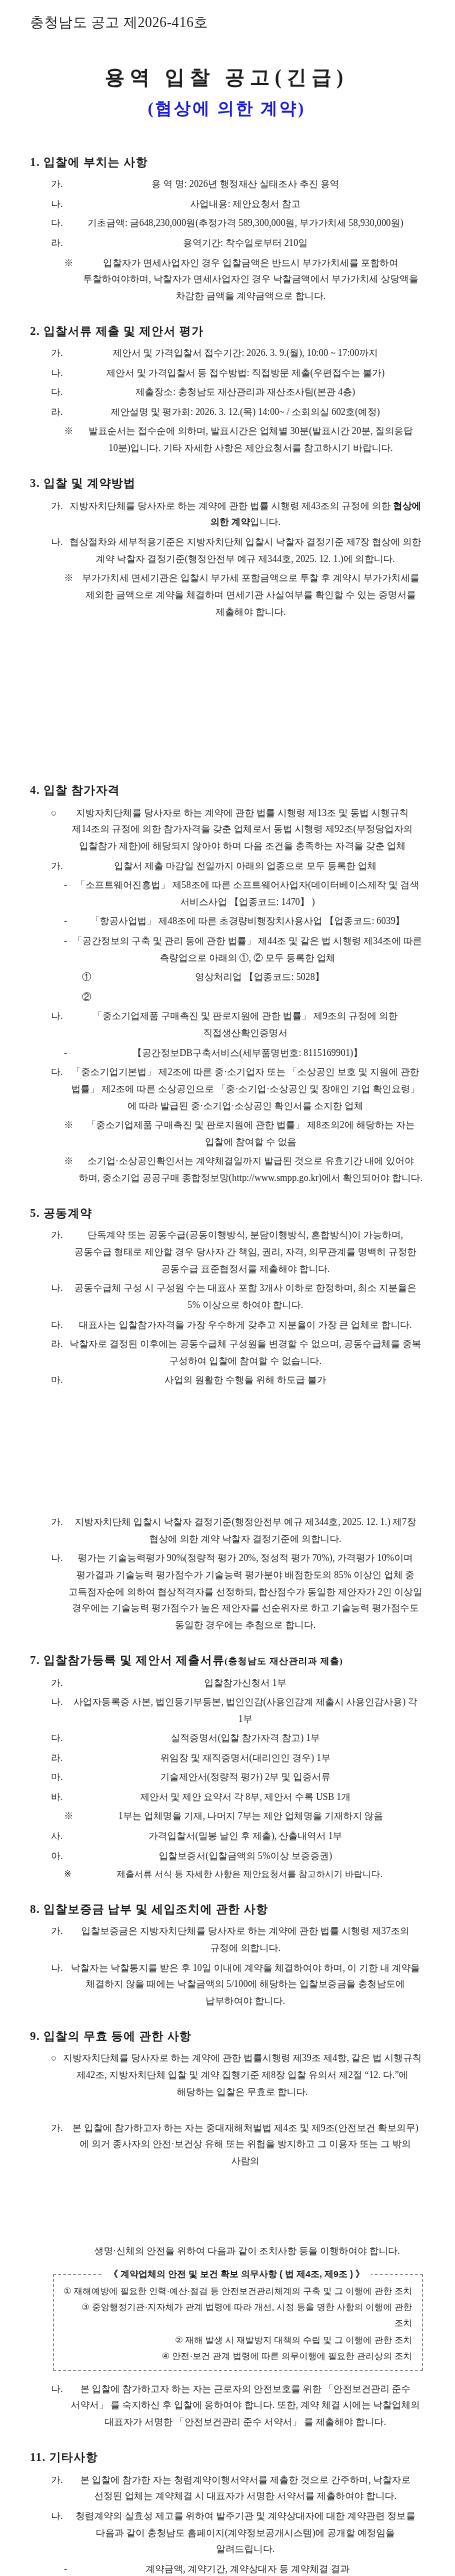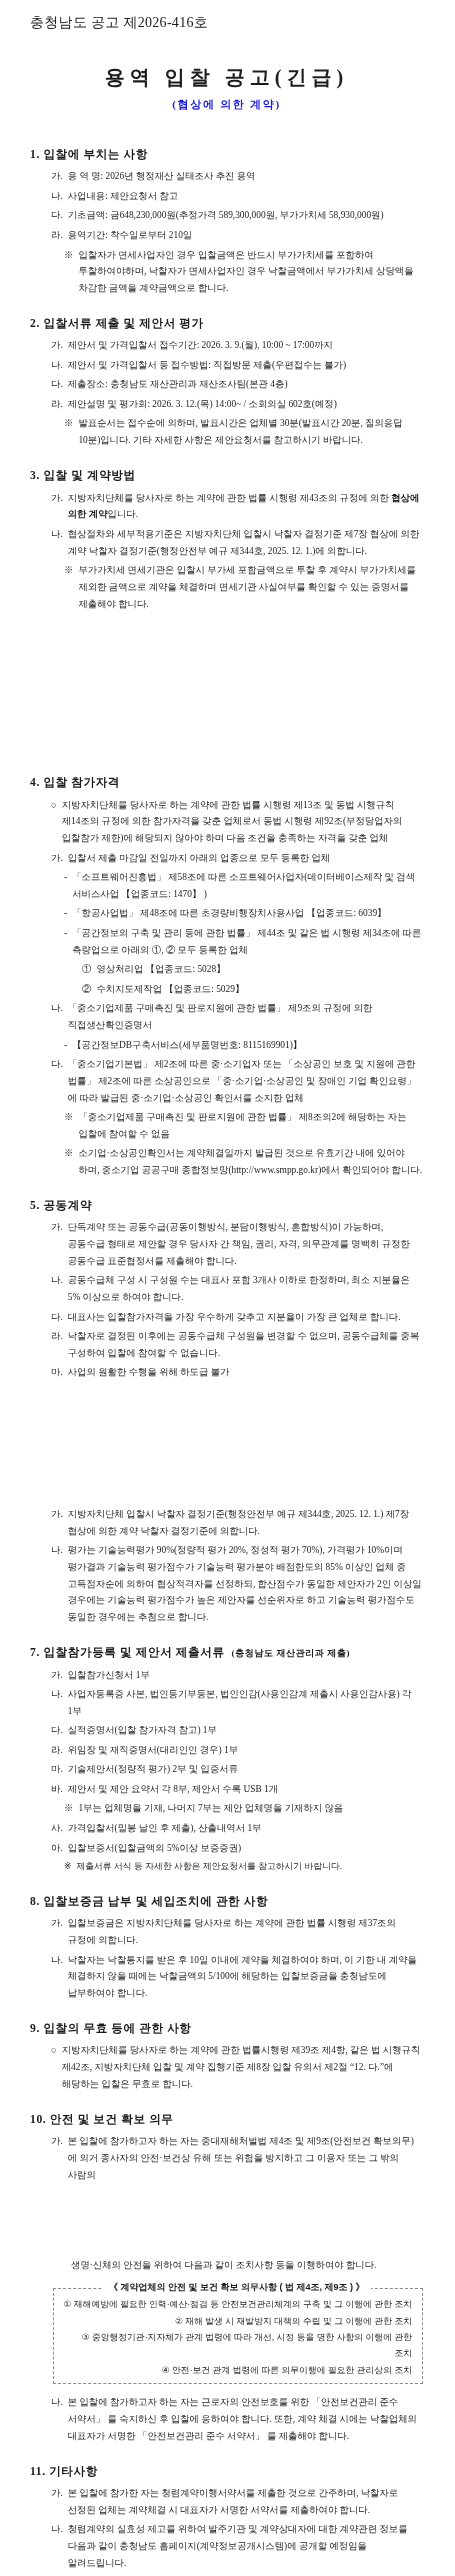--- a/index.html
+++ b/index.html
@@ -22,45 +22,45 @@
   }
   .doc-title {
     text-align: center;
     font-size: 20px;
     font-weight: bold;
     letter-spacing: 5px;
     margin: 0;
   }
   .doc-subtitle {
     text-align: center;
-    font-size: 11px;
+    font-size: 17px;
     font-weight: bold;
     letter-spacing: 1.7px;
     margin-top: 5.5px;
   }
   .sections-host { margin-top: 35px; }
   .doc-section { margin-top: 19px; }
   .doc-section:first-child { margin-top: 8px; }
   .sec-heading {
     font-size: 11.6px;
     font-weight: bold;
     letter-spacing: 0.6px;
     margin: 0 0 6.6px 0;
   }
-  .h-suffix { font-size: 9px; font-weight: bold; margin-left: 7px; }
+  .h-suffix { font-size: 9px; font-weight: bold; }
   .item {
     display: flex;
     align-items: flex-start;
     font-size: 9.4px;
     line-height: 1.78;
     margin: 2.8px 0;
     word-break: keep-all;
   }
   .item .lbl { flex: 0 0 auto; margin-right: 5px; white-space: nowrap; }
-  .item .txt { flex: 1 1 auto; }
+  .item .txt { flex: 1 1 auto; text-align: center; }
   .indent-1 { padding-left: 21px; }
   .indent-2 { padding-left: 34px; }
   .indent-3 { padding-left: 52px; }
   .cont.indent-1 { padding-left: 41px; }
   .item.sans { font-family: "Liberation Sans", "DejaVu Sans", sans-serif; font-size: 8.8px; }
   .b { font-weight: bold; }
   .spacer { width: 100%; }
   .sp-lg { height: 141px; }
   .sp-md { height: 103px; }
   .sp-sm { height: 68px; }
@@ -180,21 +180,20 @@
         <div class="item indent-2">
           <span class="lbl">-</span>
           <div class="txt">「공간정보의 구축 및 관리 등에 관한 법률」 제44조 및 같은 법 시행령 제34조에 따른 측량업으로 아래의 ①, ② 모두 등록한 업체</div>
         </div>
         <div class="item indent-3">
           <span class="lbl">①</span>
           <div class="txt">영상처리업 【업종코드: 5028】</div>
         </div>
         <div class="item indent-3">
           <span class="lbl">②</span>
-          <div class="txt">수치지도제작업 【업종코드: 5029】</div>
         </div>
         <div class="item indent-1">
           <span class="lbl">나.</span>
           <div class="txt">「중소기업제품 구매촉진 및 판로지원에 관한 법률」 제9조의 규정에 의한 직접생산확인증명서</div>
         </div>
         <div class="item indent-2">
           <span class="lbl">-</span>
           <div class="txt">【공간정보DB구축서비스(세부품명번호: 8115169901)】</div>
         </div>
         <div class="item indent-1">
@@ -299,34 +298,33 @@
         </div>
       </section>
       <section class="doc-section">
         <h2 class="sec-heading">9. 입찰의 무효 등에 관한 사항</h2>
         <div class="item indent-1">
           <span class="lbl">○</span>
           <div class="txt">지방자치단체를 당사자로 하는 계약에 관한 법률시행령 제39조 제4항, 같은 법 시행규칙 제42조, 지방자치단체 입찰 및 계약 집행기준 제8장 입찰 유의서 제2절 “12. 다.”에 해당하는 입찰은 무효로 합니다.</div>
         </div>
       </section>
       <section class="doc-section">
-        <h2 class="sec-heading">10. 안전 및 보건 확보 의무</h2>
         <div class="item indent-1">
           <span class="lbl">가.</span>
           <div class="txt">본 입찰에 참가하고자 하는 자는 중대재해처벌법 제4조 및 제9조(안전보건 확보의무)에 의거 종사자의 안전·보건상 유해 또는 위험을 방지하고 그 이용자 또는 그 밖의 사람의</div>
         </div>
         <div class="spacer sp-sm"></div>
         <div class="item indent-1 cont">
           <div class="txt">생명·신체의 안전을 위하여 다음과 같이 조치사항 등을 이행하여야 합니다.</div>
         </div>
         <div class="safety-box">
           <div class="box-title">《 계약업체의 안전 및 보건 확보 의무사항 ( 법 제4조, 제9조 ) 》</div>
           <div class="box-line">① 재해예방에 필요한 인력·예산·점검 등 안전보건관리체계의 구축 및 그 이행에 관한 조치</div>
+          <div class="box-line">③ 중앙행정기관·지자체가 관계 법령에 따라 개선, 시정 등을 명한 사항의 이행에 관한 조치</div>
           <div class="box-line">② 재해 발생 시 재발방지 대책의 수립 및 그 이행에 관한 조치</div>
-          <div class="box-line">③ 중앙행정기관·지자체가 관계 법령에 따라 개선, 시정 등을 명한 사항의 이행에 관한 조치</div>
           <div class="box-line">④ 안전·보건 관계 법령에 따른 의무이행에 필요한 관리상의 조치</div>
         </div>
         <div class="item indent-1">
           <span class="lbl">나.</span>
           <div class="txt">본 입찰에 참가하고자 하는 자는 근로자의 안전보호를 위한 「안전보건관리 준수 서약서」 를 숙지하신 후 입찰에 응하여야 합니다. 또한, 계약 체결 시에는 낙찰업체의 대표자가 서명한 「안전보건관리 준수 서약서」 를 제출해야 합니다.</div>
         </div>
       </section>
       <section class="doc-section">
         <h2 class="sec-heading">11. 기타사항</h2>
         <div class="item indent-1">

